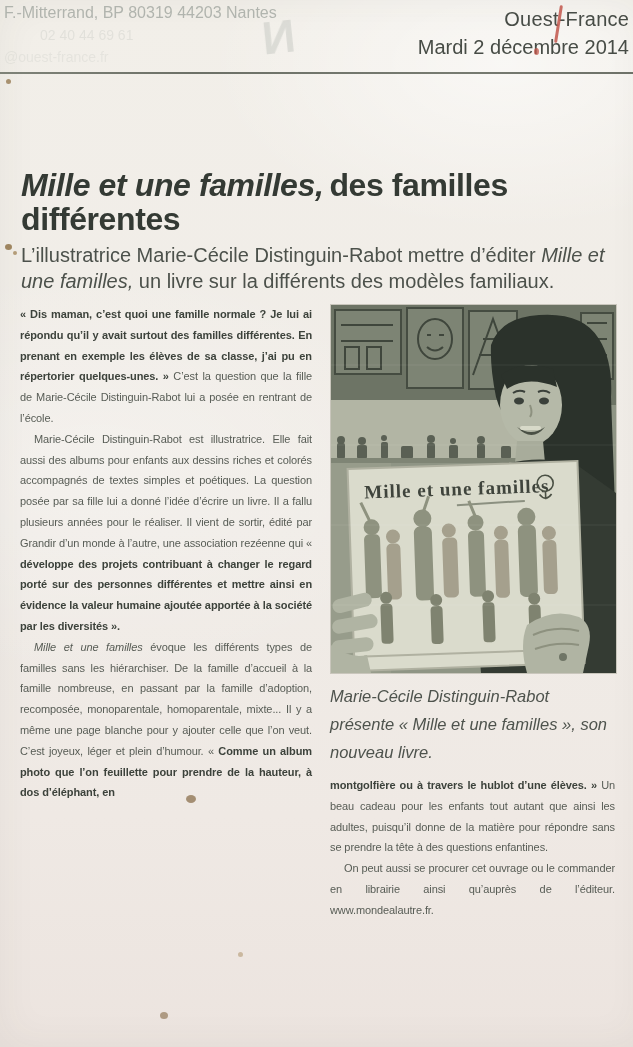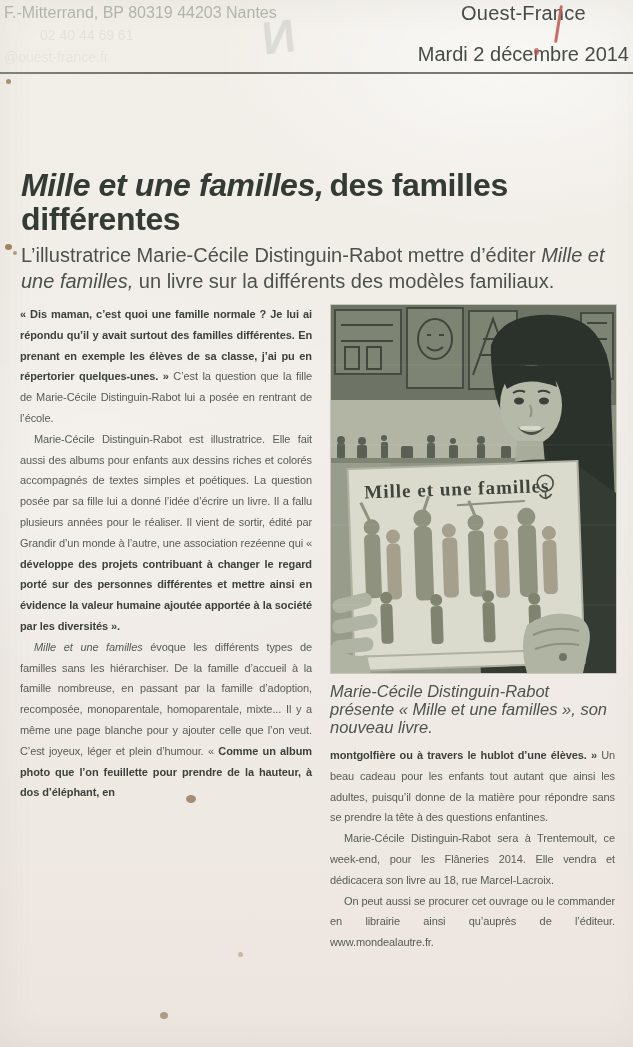--- a/index.html
+++ b/index.html
@@ -12,23 +12,23 @@
       linear-gradient(180deg,#f2efe9 0%,#f0ece7 50%,#efe9e4 78%,#ece4df 100%);
     box-shadow:inset 0 0 40px rgba(60,60,50,.06);
     color:#575c55;
     padding-left:12px;
   }
   
   .addr-block{position:absolute;left:4px;top:2px;line-height:22px;}
   .addr-line1{font-size:16px;color:#a2a7a1;opacity:.8;}
   .addr-line2{font-size:14px;color:#b9bdb7;opacity:.28;padding-left:36px;filter:blur(.3px);}
   .addr-line3{font-size:14px;color:#b9bdb7;opacity:.22;filter:blur(.4px);}
-  .masthead-block{position:absolute;right:16px;top:2px;text-align:center;color:#474c46;}
+  .masthead-block{position:absolute;right:16px;top:8px;text-align:right;color:#474c46;}
   .masthead{font-size:20px;letter-spacing:.2px;}
-  .issue-date{font-size:20px;margin-top:18px;}
+  .issue-date{font-size:20px;margin-top:5px;}
   .fold-rule{position:absolute;left:0;right:0;top:72px;height:2px;background:linear-gradient(90deg,#6b7065,#555a50 30%,#60655a 70%,#555a50);opacity:.85;}
   .ghost-letter{position:absolute;left:262px;top:10px;font-size:46px;font-weight:bold;color:#a7ada7;opacity:.30;transform:scaleX(-1) rotate(6deg);filter:blur(.6px);}
   .red-stroke{position:absolute;left:557px;top:5px;width:3px;height:38px;background:#c2564b;border-radius:2px;transform:rotate(9deg);opacity:.85;}
   .red-dot{position:absolute;left:534px;top:48px;width:5px;height:7px;background:#c2564b;border-radius:50%;opacity:.75;}
   
   .speck{position:absolute;border-radius:50%;}
   .sp1{left:5px;top:244px;width:7px;height:6px;background:#8a6b3f;opacity:.8;}
   .sp2{left:13px;top:251px;width:4px;height:4px;background:#9a7a4a;opacity:.7;}
   .sp3{left:186px;top:795px;width:10px;height:8px;background:#7d5f38;opacity:.65;filter:blur(.5px);}
   .sp4{left:160px;top:1012px;width:8px;height:7px;background:#7d5f38;opacity:.55;filter:blur(.5px);}
@@ -43,21 +43,21 @@
   .col-left{width:292px;}
   .col-right{width:285px;}
   .body-p{margin:0;font-size:11px;line-height:20.8px;text-align:justify;color:#575c55;letter-spacing:-.1px;hyphens:auto;-webkit-hyphens:auto;}
   .body-p.indent{text-indent:14px;}
   .sg-n{}
   .sg-b{font-weight:bold;color:#3c423b;}
   .sg-i{font-style:italic;}
   
   figure{margin:0;}
   .photo-frame{width:285px;height:368px;border:1px solid #c9c6bc;background:#8f9585;line-height:0;}
-  .caption{font-style:italic;font-size:16.5px;line-height:18px;color:#4e534d;margin:8px 0 9px 0;}
+  .caption{font-style:italic;font-size:16.5px;line-height:28px;color:#4e534d;margin:8px 0 9px 0;}
 </style>
 </head>
 <body>
 
 <div class="page">
 
   <div class="addr-block">
     <div class="addr-line1">F.-Mitterrand, BP 80319 44203 Nantes</div>
     <div class="addr-line2">02 40 44 69 61</div>
     <div class="addr-line3">@ouest-france.fr</div>
@@ -224,18 +224,17 @@
                 <line x1="0" y1="60" x2="285" y2="60"></line>
                   <line x1="0" y1="140" x2="285" y2="140"></line>
                 <line x1="0" y1="220" x2="285" y2="220"></line>
                   <line x1="0" y1="300" x2="285" y2="300"></line>
               </g>
             </svg>
           </div>
           <figcaption class="caption">Marie-Cécile Distinguin-Rabot présente « Mille et une familles », son nouveau livre.</figcaption>
         </figure>
         <p class="body-p"><span class="sg-b">montgolfière ou à travers le hublot d’une élèves. » </span><span class="sg-n">Un beau cadeau pour les enfants tout autant que ainsi les adultes, puisqu’il donne de la matière pour répondre sans se prendre la tête à des questions enfantines.</span></p>
-        <p class="body-p indent"><span class="sg-n">Marie-Cécile Distinguin-Rabot sera à Trentemoult, ce week-end, pour les Flâneries 2014. Elle vendra et dédicacera son livre au 18, rue Marcel-Lacroix.</span></p>
         <p class="body-p indent"><span class="sg-n">On peut aussi se procurer cet ouvrage ou le commander en librairie ainsi qu’auprès de l’éditeur. www.mondealautre.fr.</span></p>
       </div>
     </div>
   </div>
 </div>
 
 </body></html>

